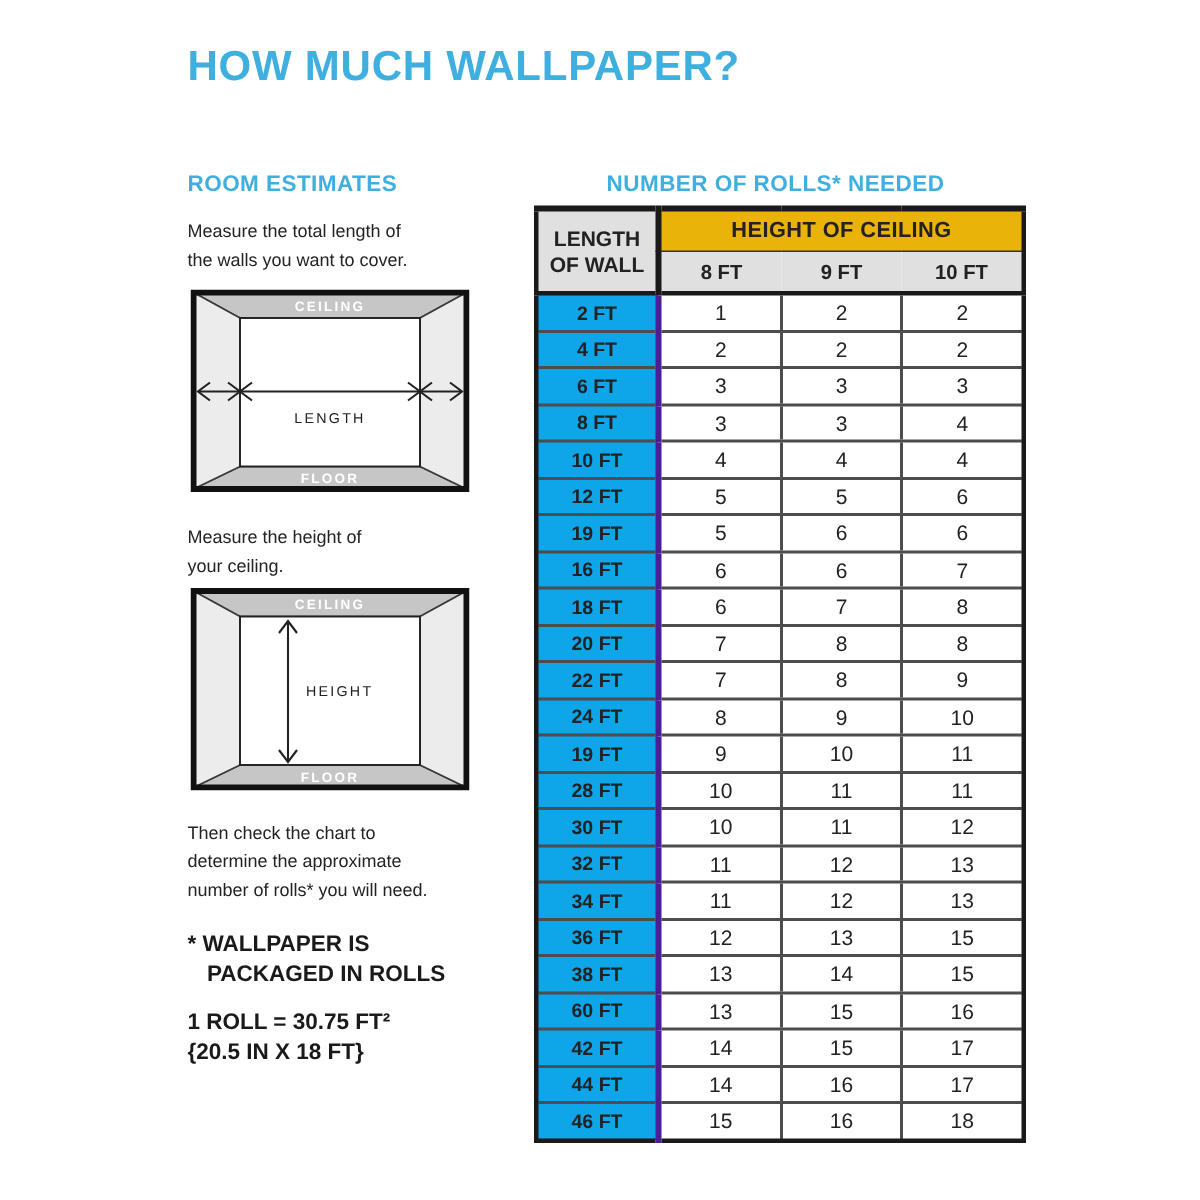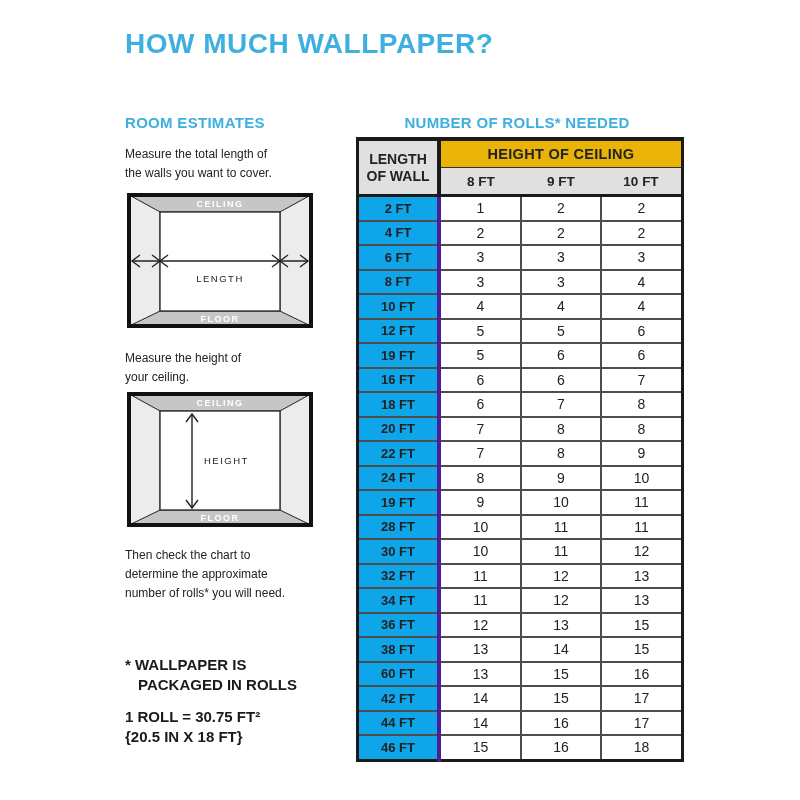--- a/index.html
+++ b/index.html
@@ -33,21 +33,20 @@
     left:125px; width:220px;
     font-size:12px; line-height:19px;
     white-space:pre-line;
     color:#232323;
   }
   .bold-note {
     left:125px; width:230px;
     font-size:15px; line-height:20px; font-weight:bold;
     white-space:pre-line;
     color:#1a1a1a;
-    margin-top:35px;
   }
   .hanging { padding-left:13px; text-indent:-13px; }
 
   
   .diagram { left:127px; }
   .diagram svg { display:block; }
   .diag-band-label { font-size:9px; letter-spacing:1.5px; fill:#ffffff; font-weight:bold; }
   .diag-dim-label  { font-size:9.5px; letter-spacing:1.5px; fill:#222222; }
 
   

